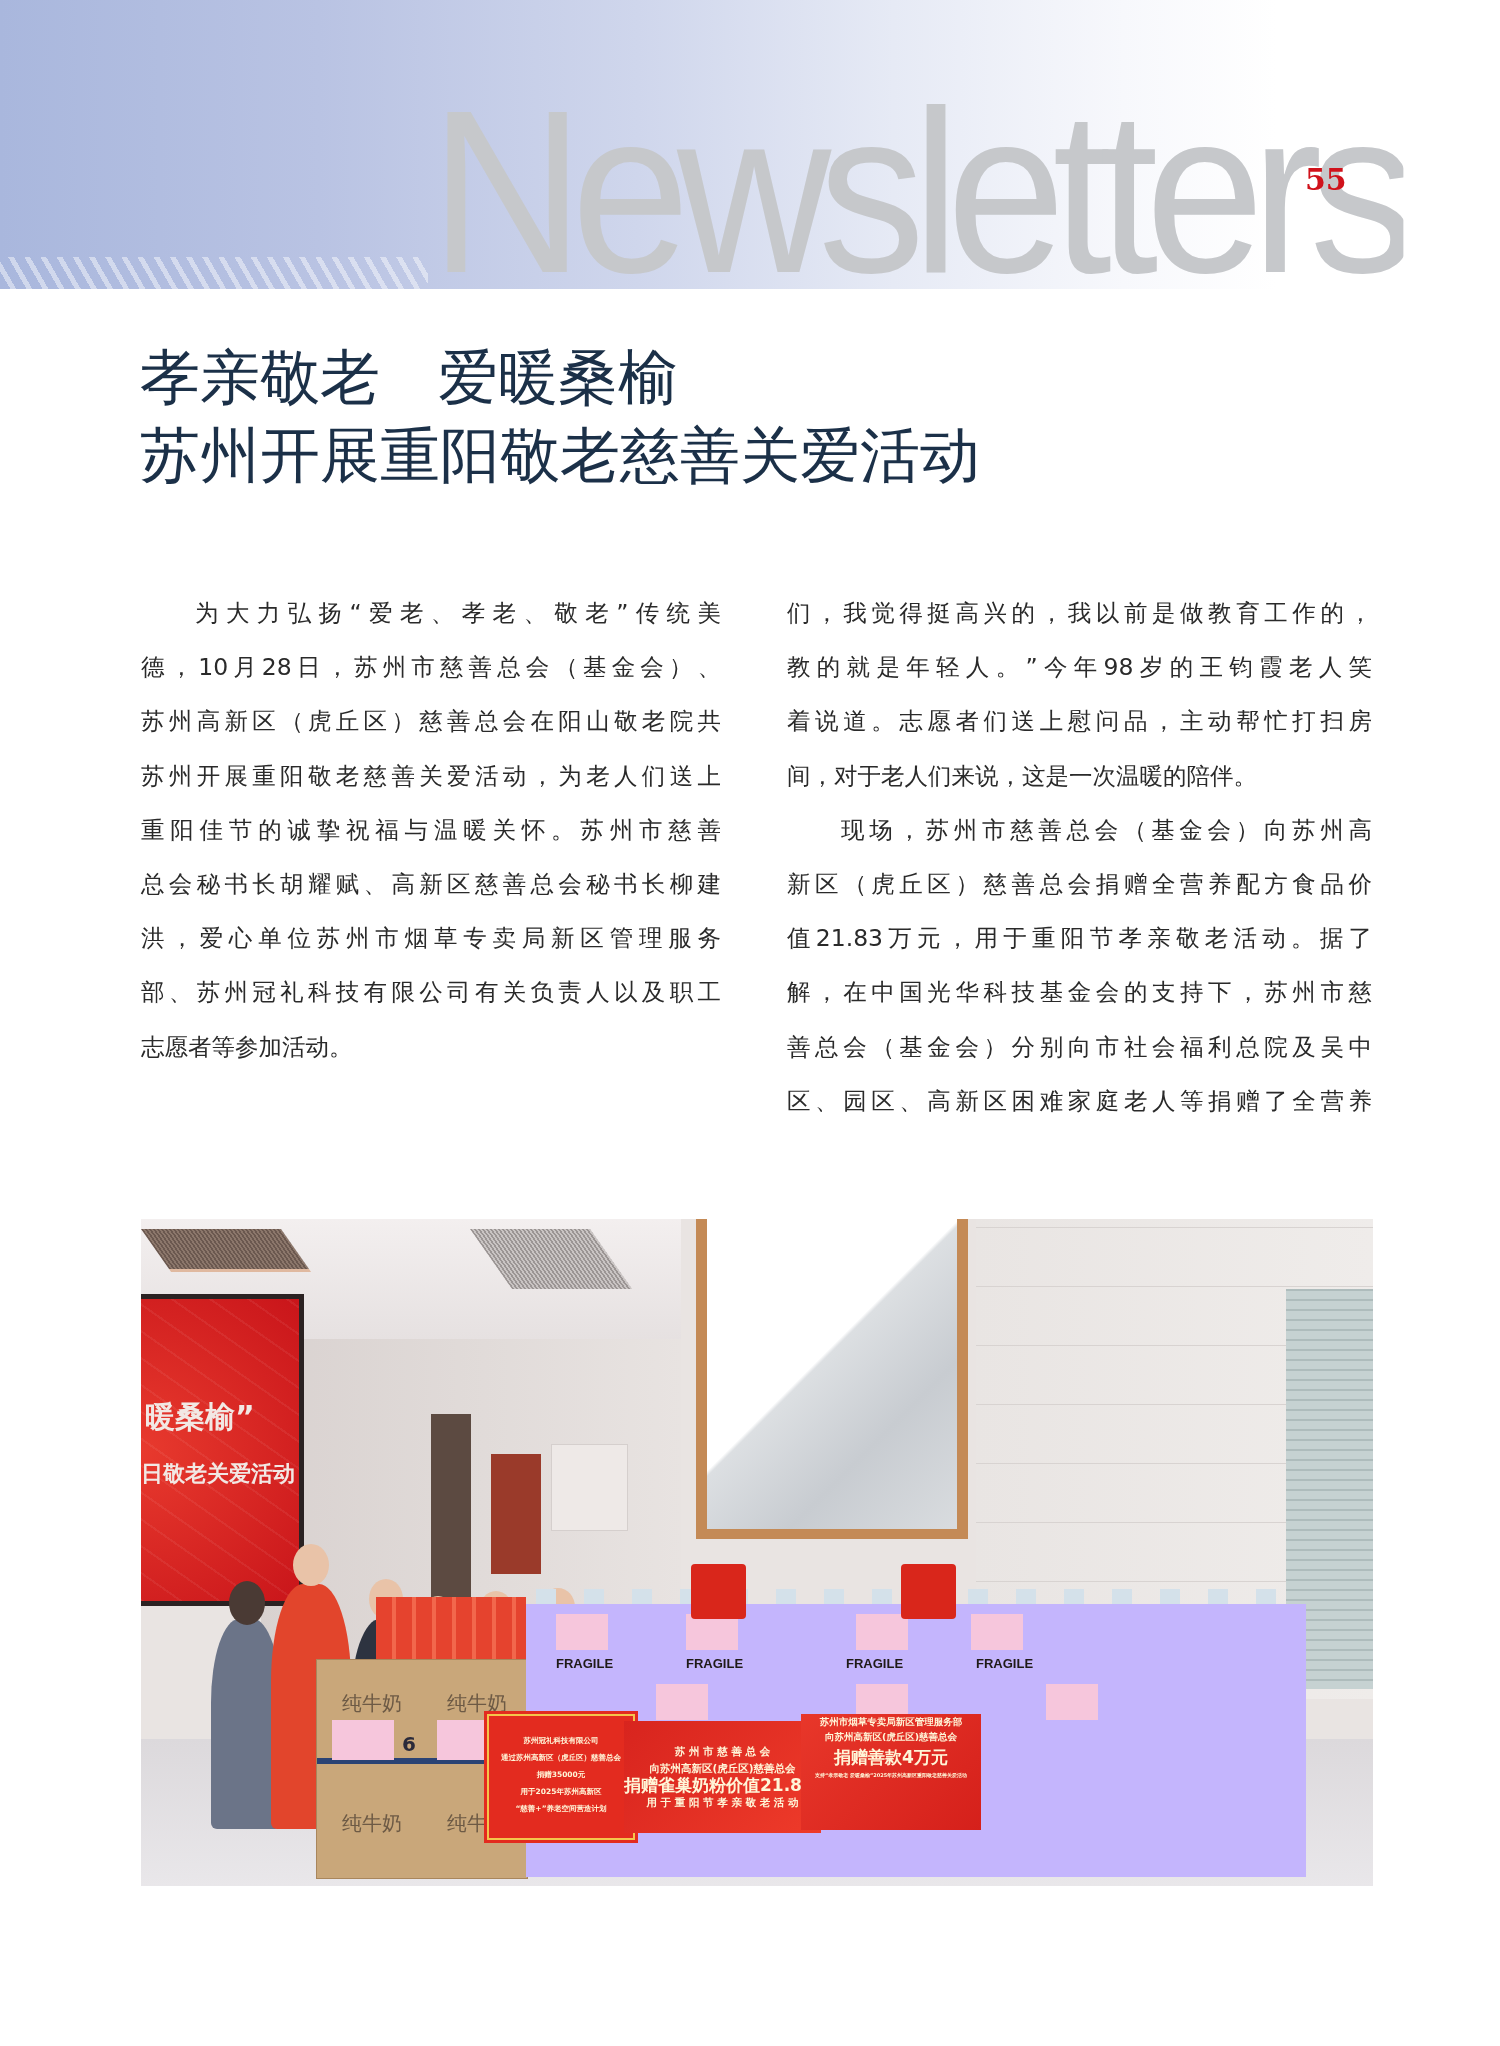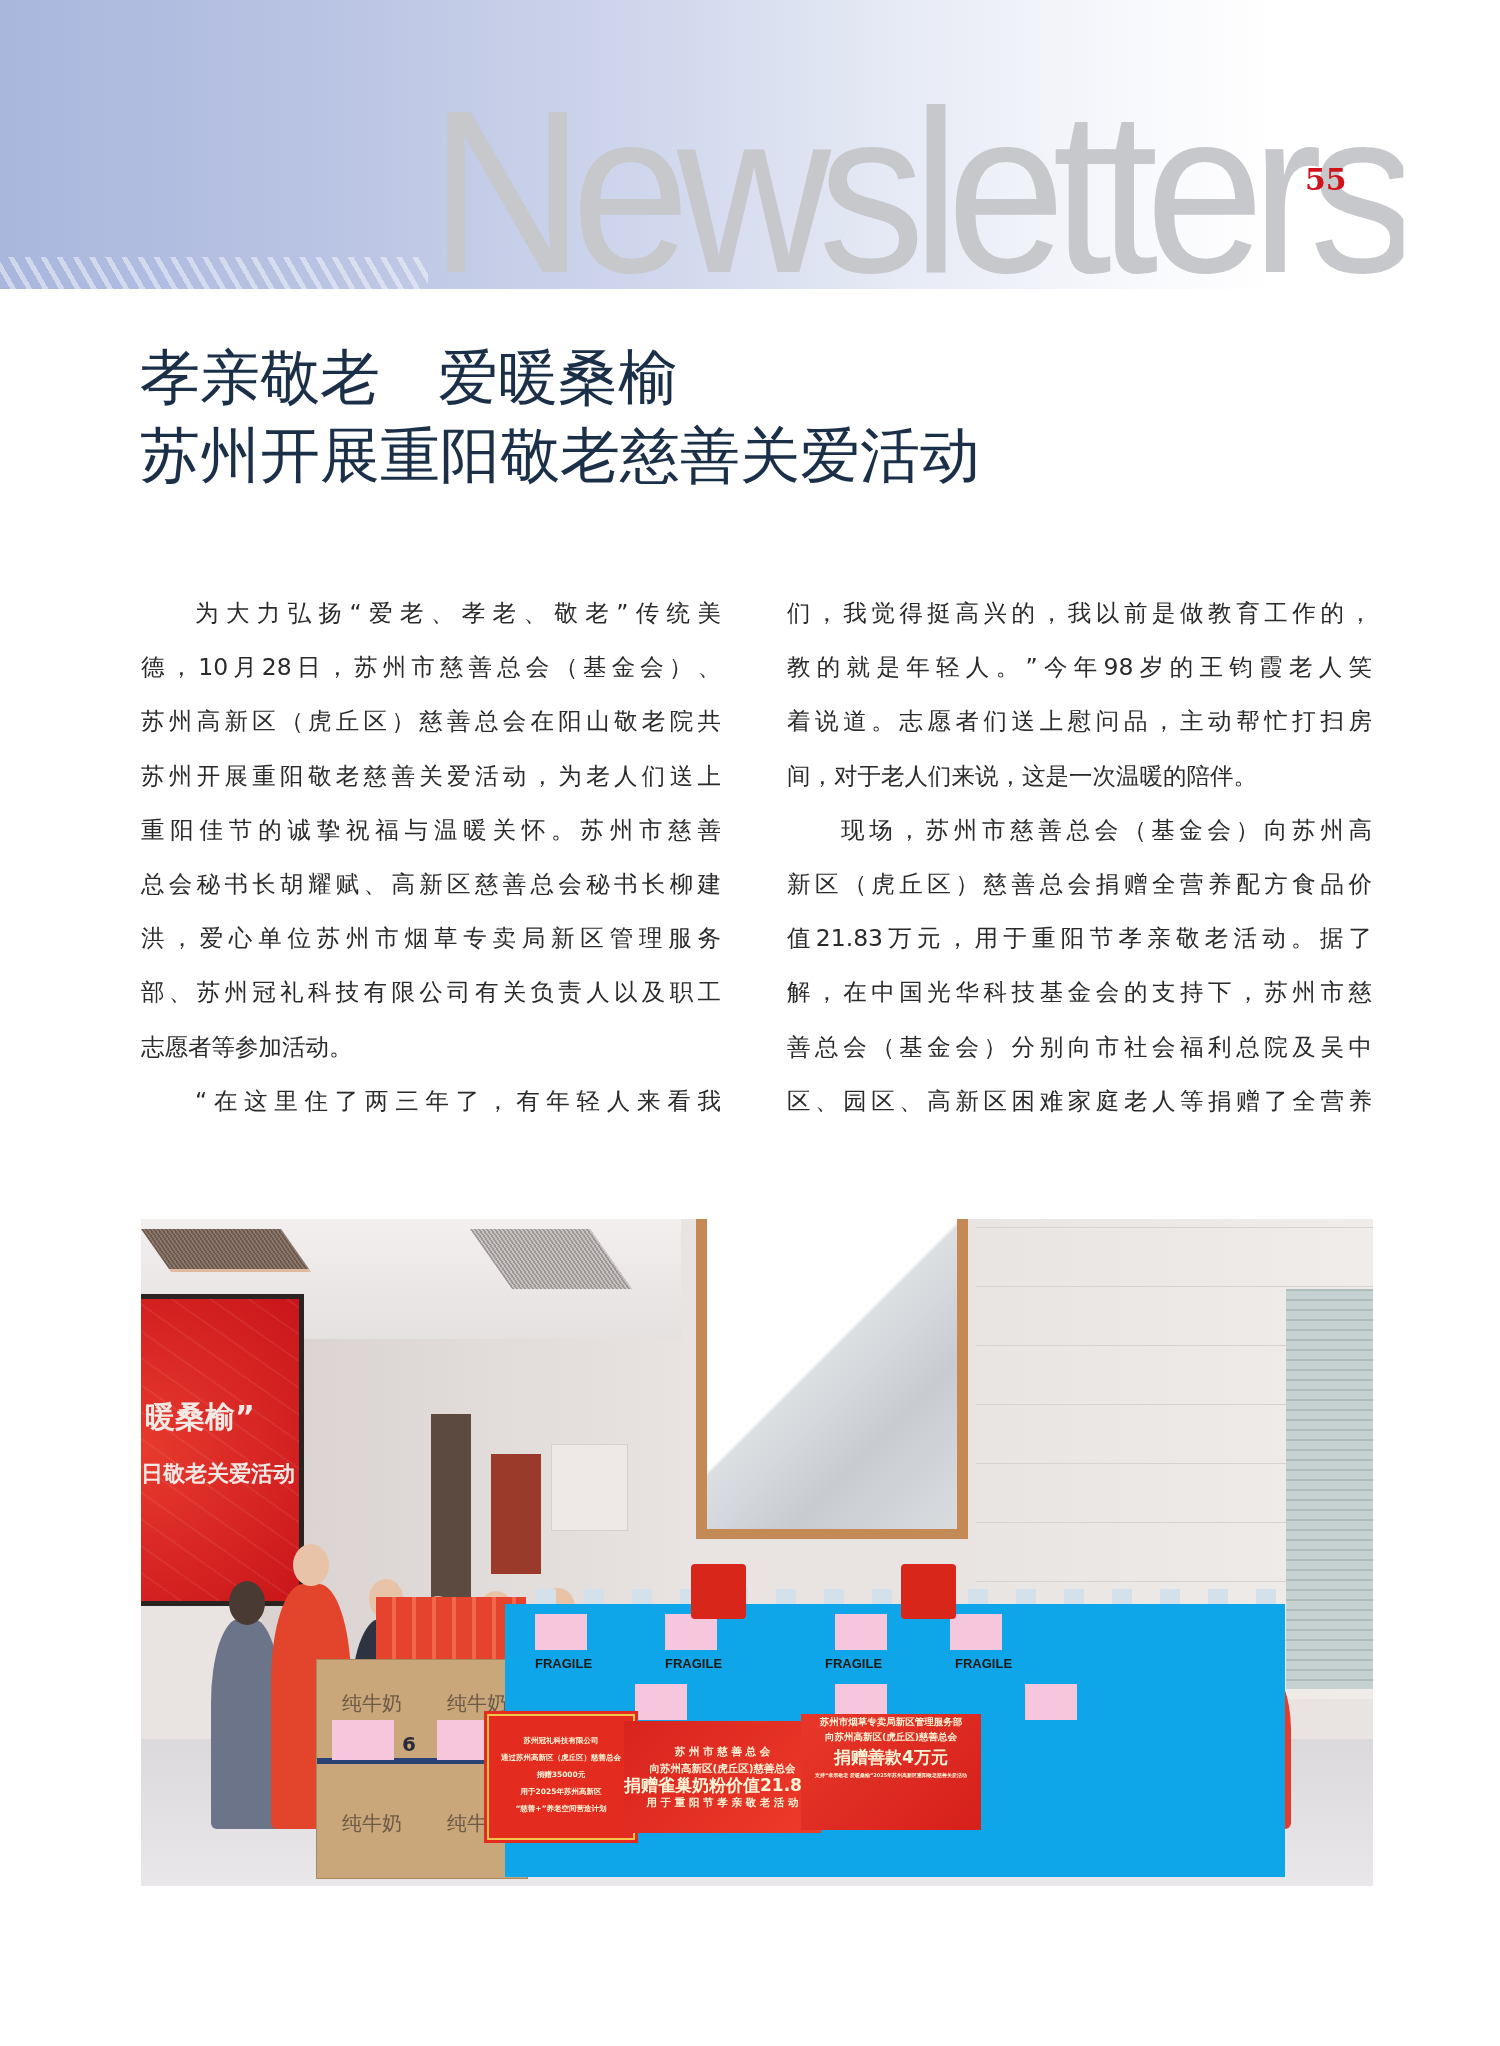--- a/index.html
+++ b/index.html
@@ -74,21 +74,21 @@
   .ph-glass { position:absolute; left:1145px; top:70px; width:87px; height:400px; background:repeating-linear-gradient(0deg,#c6d2d2 0 8px,#aebcbc 8px 10px); }
   .ph-floor { position:absolute; left:0; top:520px; width:1232px; height:147px; background:linear-gradient(180deg,#dcd9dc,#e9e7ea); }
   .ph-people { position:absolute; left:60px; top:280px; width:1120px; height:330px; }
   .person { position:absolute; bottom:0; border-radius:40% 40% 6px 6px; }
   .head { position:absolute; border-radius:50%; background:#e9c3a8; }
   .ph-bags { position:absolute; left:235px; top:378px; width:150px; height:62px; background:repeating-linear-gradient(90deg,#e5432e 0 16px,#f2674c 16px 20px); }
   .ph-boxes-left { position:absolute; left:175px; top:440px; width:210px; height:218px; background:#c9a77a; border:1px solid #a9865c; }
   .ph-boxes-left .stripe { position:absolute; left:0; width:100%; height:6px; background:#2b4374; }
   .box-label { position:absolute; font-size:20px; color:#6d5a45; }
   .pink-label { position:absolute; background:#f6c6dc; width:62px; height:40px; }
-  .ph-boxes-mid { position:absolute; left:364px; top:385px; width:780px; height:273px; background:#0ea5e9; }
+  .ph-boxes-mid { position:absolute; left:385px; top:385px; width:780px; height:273px; background:#c4b5fd; }
   .fragile { position:absolute; font-family:"Liberation Sans", sans-serif; font-weight:bold; font-size:13px; color:#1f1a17; }
   .cans { position:absolute; left:395px; top:370px; width:740px; height:22px; background:repeating-linear-gradient(90deg,#d4e1ea 0 20px, transparent 20px 48px); }
   .gift-bag { position:absolute; width:55px; height:55px; background:#d9261b; border-radius:4px; }
   .sign { position:absolute; color:#fff6d8; text-align:center; font-weight:bold; white-space:nowrap; overflow:hidden; }
   .sign-1 { left:346px; top:495px; width:148px; height:126px; background:#e32b1f; border:2px solid #f4c54b; outline:3px solid #e32b1f; font-size:7.5px; line-height:17px; padding-top:16px; box-sizing:border-box; }
   .sign-2 { left:483px; top:495px; width:197px; height:112px; background:linear-gradient(135deg,#d8241e,#ee3b2a); font-size:10.5px; line-height:17px; padding-top:22px; box-sizing:border-box;margin-top:7px; }
   .sign-2 .big { font-size:17px; }
   .sign-3 { left:660px; top:495px; width:180px; height:116px; background:linear-gradient(135deg,#e8372a,#d5201b); font-size:9.5px; line-height:15px; box-sizing:border-box; }
   .sign-3 .big { font-size:17px; line-height:26px; }
   .sign-3 .small { font-size:5px; line-height:10px; }
@@ -110,21 +110,20 @@
 <div class="col col-left">
   <span class="line indent">为大力弘扬“爱老、孝老、敬老”传统美</span>
   <span class="line">德，10月28日，苏州市慈善总会（基金会）、</span>
   <span class="line">苏州高新区（虎丘区）慈善总会在阳山敬老院共</span>
   <span class="line">苏州开展重阳敬老慈善关爱活动，为老人们送上</span>
   <span class="line">重阳佳节的诚挚祝福与温暖关怀。苏州市慈善</span>
   <span class="line">总会秘书长胡耀赋、高新区慈善总会秘书长柳建</span>
   <span class="line">洪，爱心单位苏州市烟草专卖局新区管理服务</span>
   <span class="line">部、苏州冠礼科技有限公司有关负责人以及职工</span>
   <span class="line last">志愿者等参加活动。</span>
-  <span class="line indent">“在这里住了两三年了，有年轻人来看我</span>
 </div>
 
 <div class="col col-right">
   <span class="line">们，我觉得挺高兴的，我以前是做教育工作的，</span>
   <span class="line">教的就是年轻人。”今年98岁的王钧霞老人笑</span>
   <span class="line">着说道。志愿者们送上慰问品，主动帮忙打扫房</span>
   <span class="line last">间，对于老人们来说，这是一次温暖的陪伴。</span>
   <span class="line indent">现场，苏州市慈善总会（基金会）向苏州高</span>
   <span class="line">新区（虎丘区）慈善总会捐赠全营养配方食品价</span>
   <span class="line">值21.83万元，用于重阳节孝亲敬老活动。据了</span>

